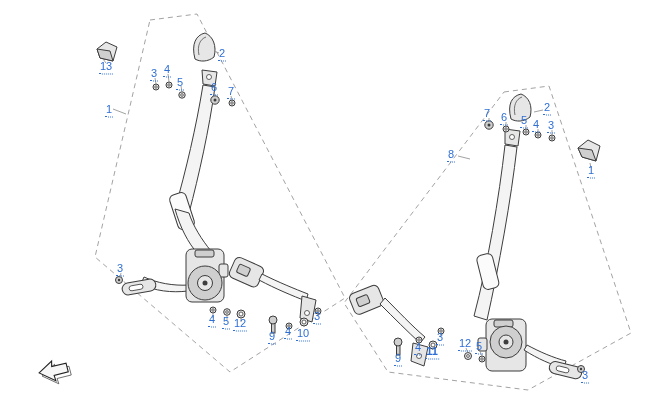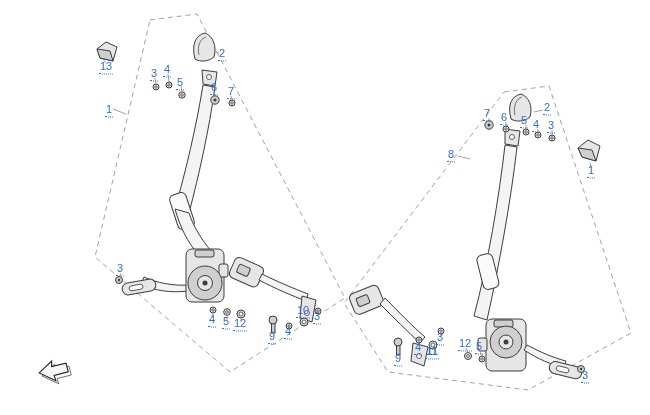--- a/index.html
+++ b/index.html
@@ -211,21 +211,21 @@
       <span class="callout" style="left: 180px; top: 84px;">5</span>
       <span class="callout" style="left: 214px; top: 89px;">6</span>
       <span class="callout" style="left: 231px; top: 93px;">7</span>
       <span class="callout" style="left: 109px; top: 111px;">1</span>
       <span class="callout" style="left: 120px; top: 270px;">3</span>
       <span class="callout" style="left: 212px; top: 321px;">4</span>
       <span class="callout" style="left: 226px; top: 323px;">5</span>
       <span class="callout" style="left: 240px; top: 325px;">12</span>
       <span class="callout" style="left: 272px; top: 338px;">9</span>
       <span class="callout" style="left: 288px; top: 333px;">4</span>
-      <span class="callout" style="left: 303px; top: 312px;">10</span>
+      <span class="callout" style="left: 303px; top: 335px;">10</span>
       <span class="callout" style="left: 317px; top: 318px;">3</span>
       <span class="callout" style="left: 487px; top: 115px;">7</span>
       <span class="callout" style="left: 504px; top: 119px;">6</span>
       <span class="callout" style="left: 524px; top: 122px;">5</span>
       <span class="callout" style="left: 536px; top: 126px;">4</span>
       <span class="callout" style="left: 547px; top: 109px;">2</span>
       <span class="callout" style="left: 551px; top: 127px;">3</span>
       <span class="callout" style="left: 451px; top: 156px;">8</span>
       <span class="callout" style="left: 591px; top: 172px;">1</span>
       <span class="callout" style="left: 440px; top: 339px;">3</span>

